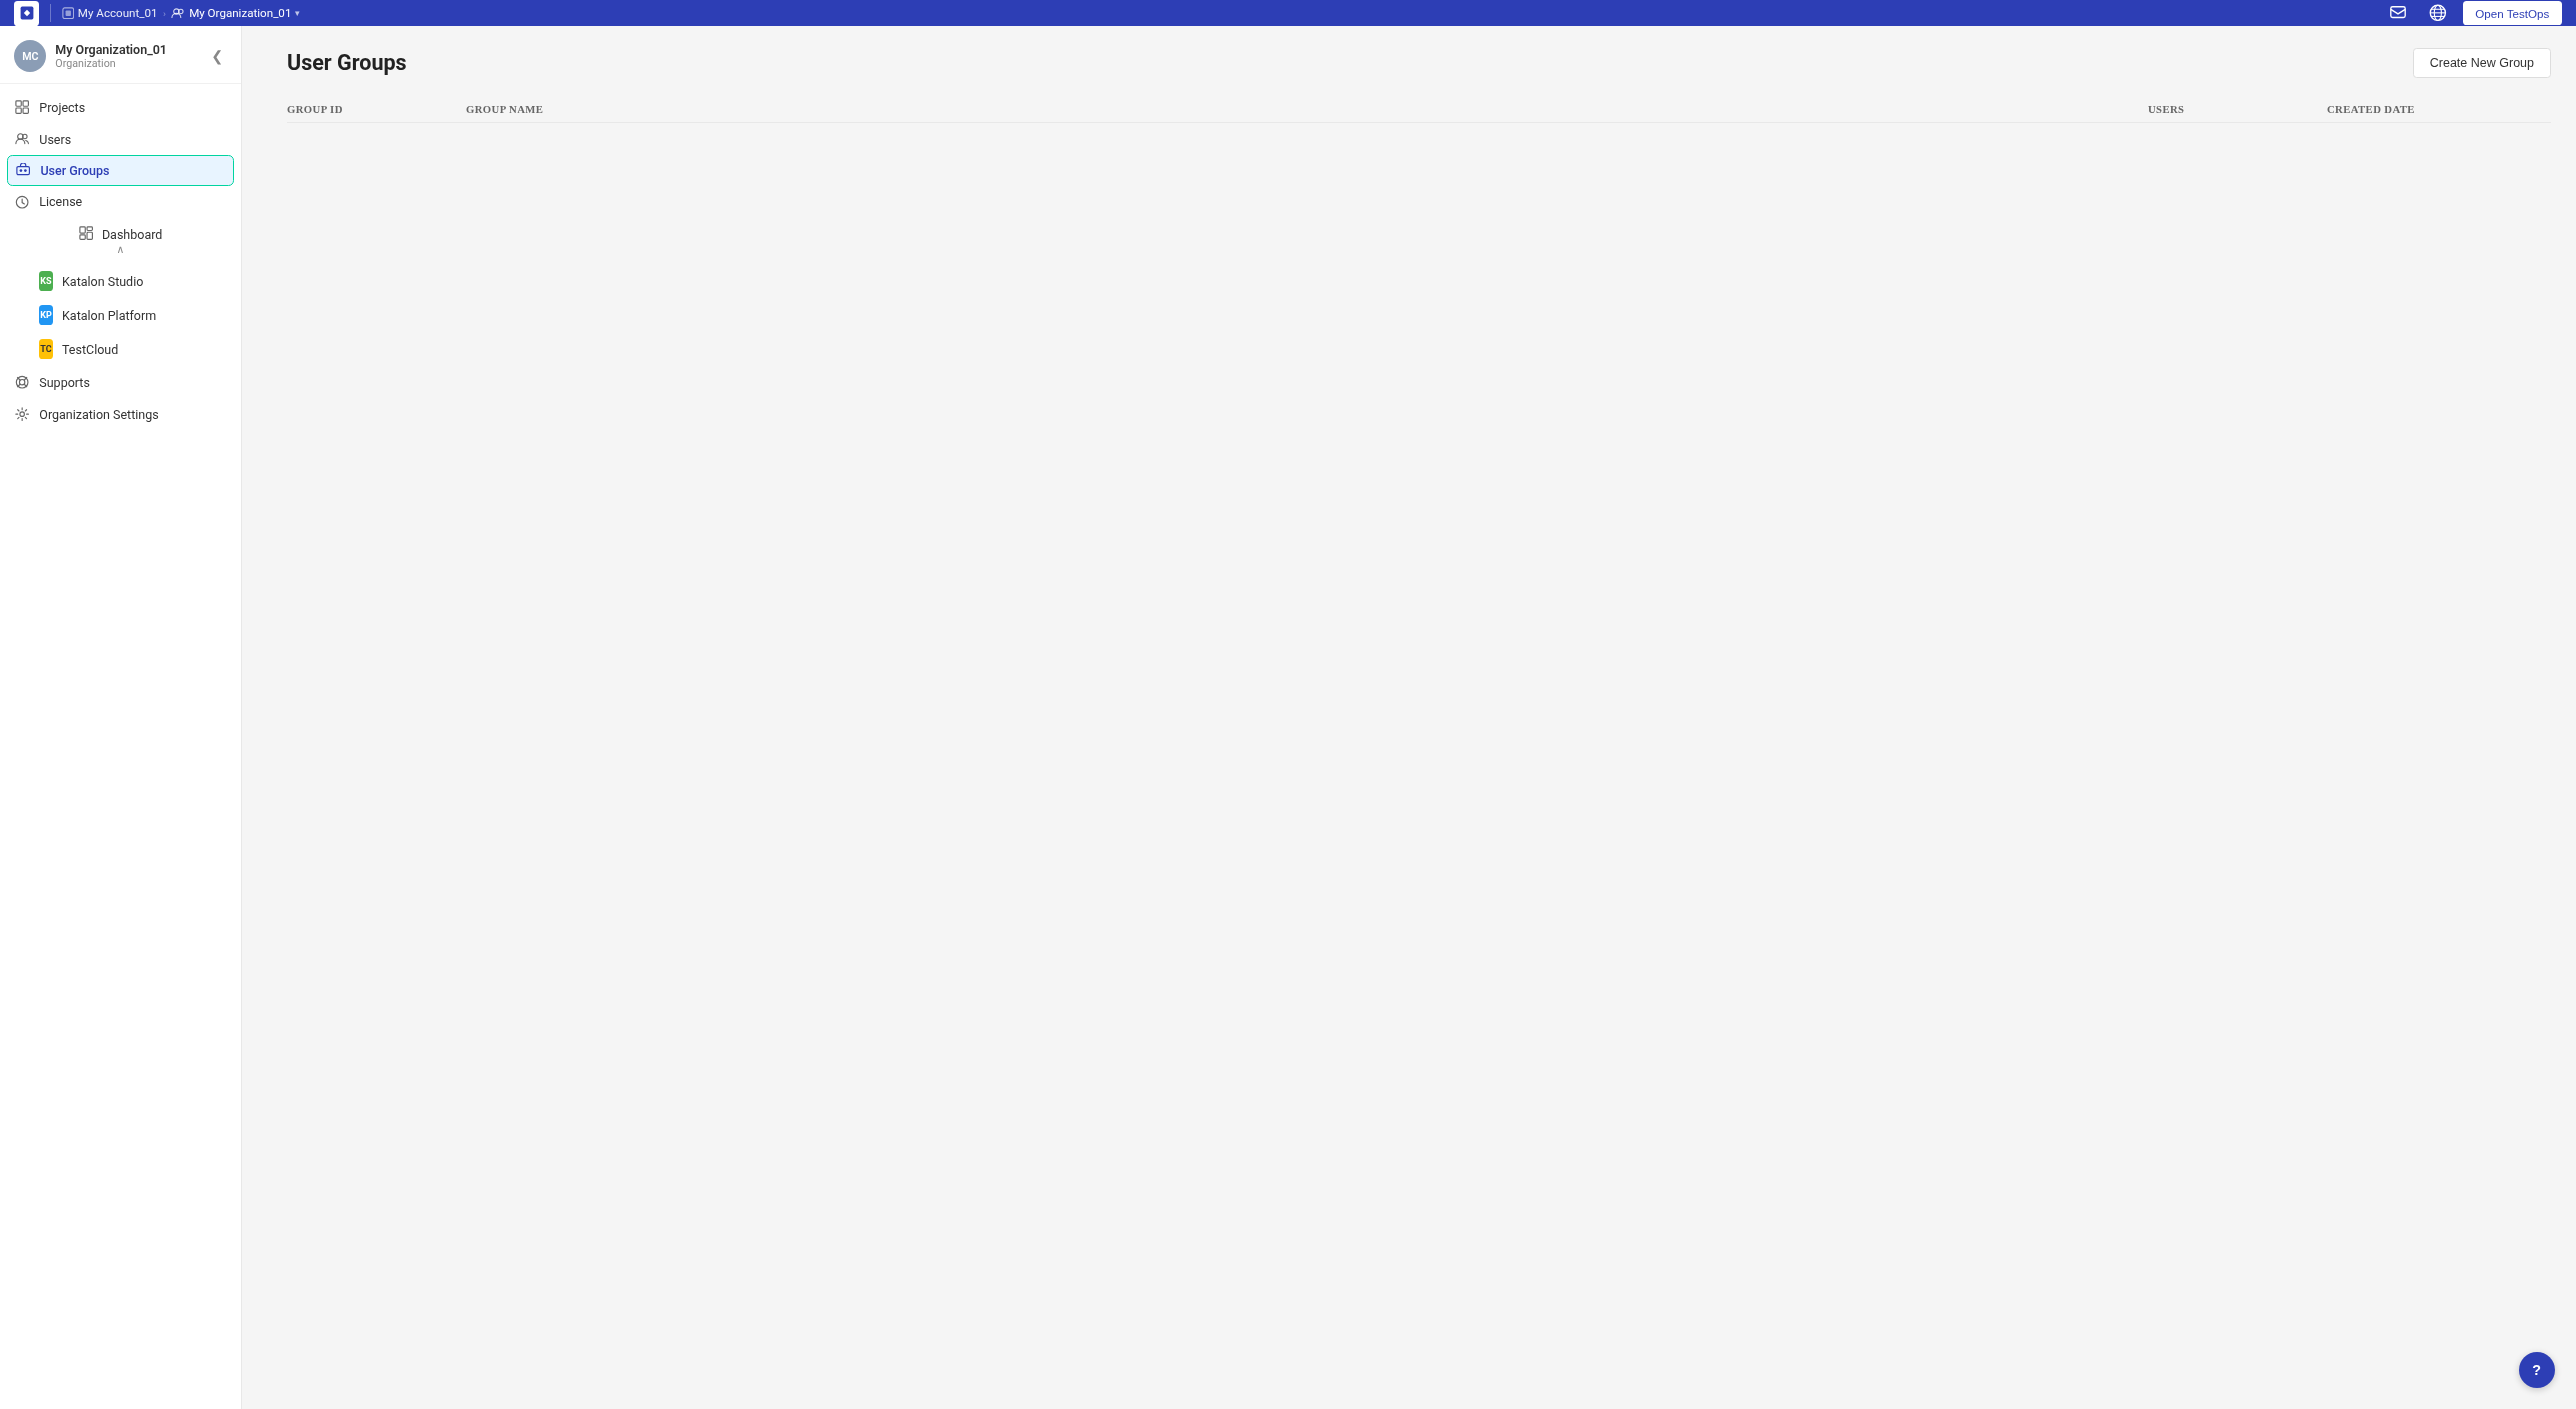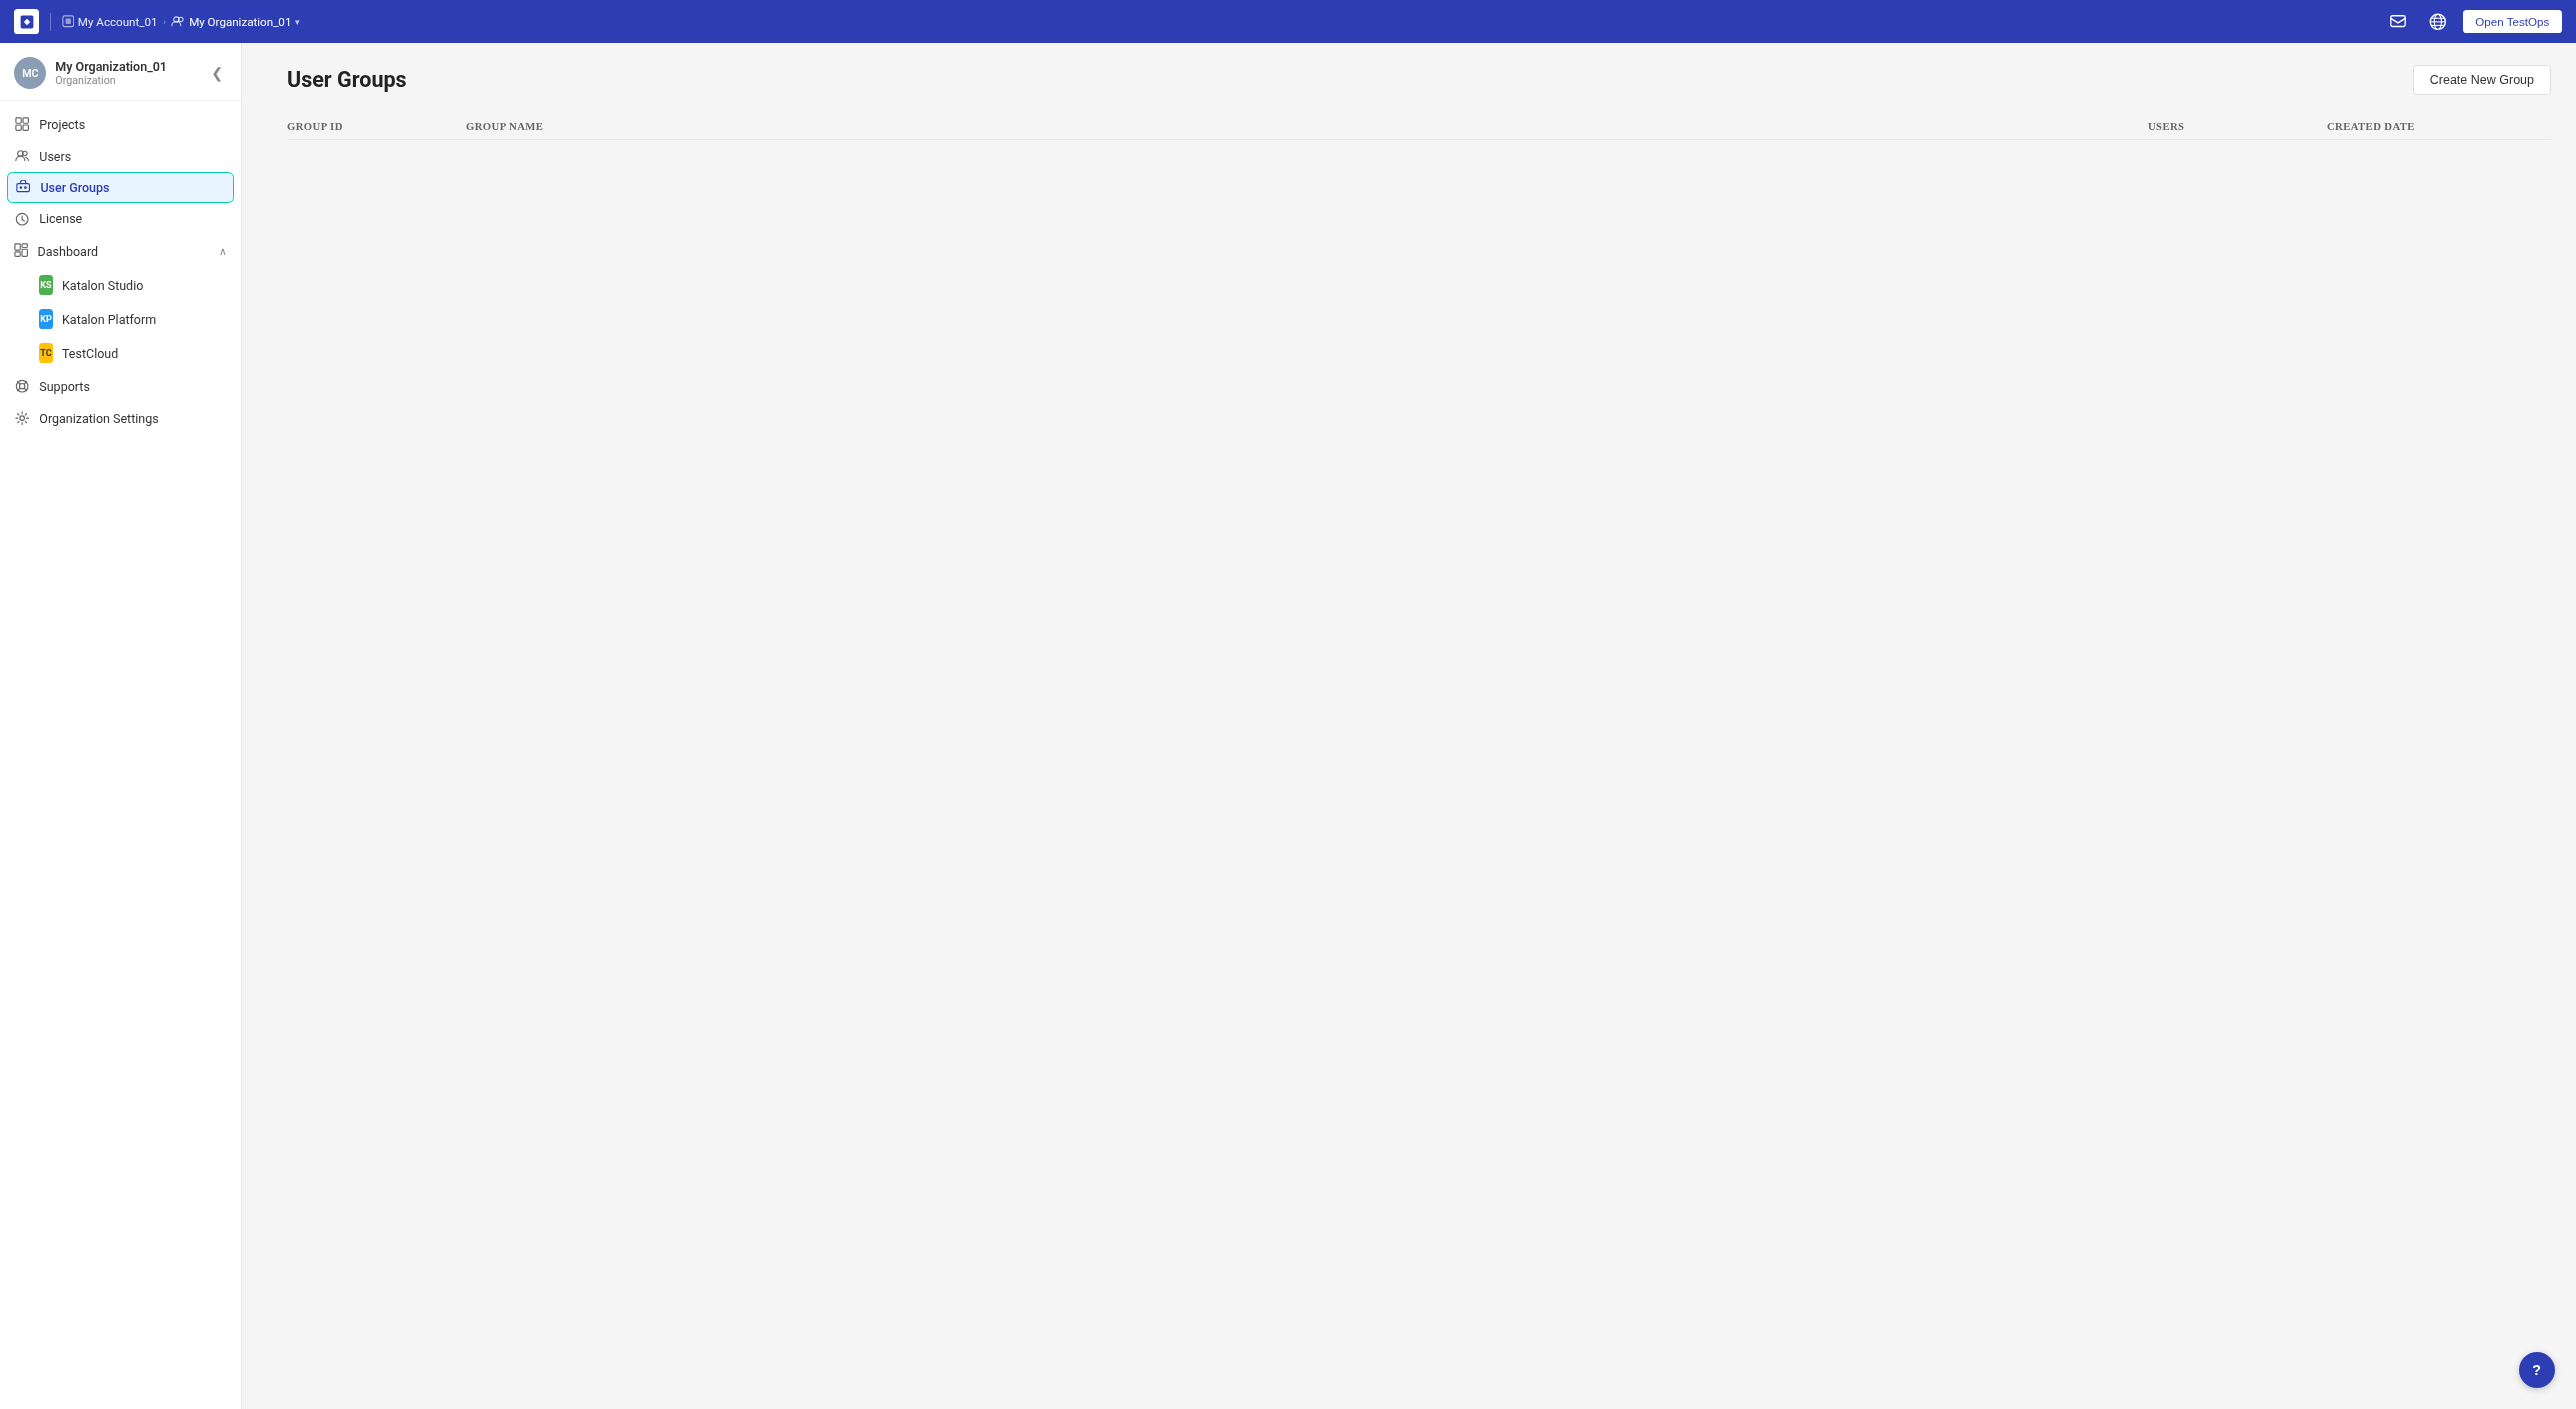--- a/index.html
+++ b/index.html
@@ -1,21 +1,21 @@
 <!DOCTYPE html>
 <html style="font-size:14.3px"><head>
   <meta charset="utf-8">
   <style>
     * { box-sizing: border-box; margin: 0; padding: 0; }
     body { font-family: -apple-system, BlinkMacSystemFont, 'Segoe UI', Roboto, sans-serif; background: #f5f5f5; height: 100vh; display: flex; flex-direction: column; }
 
     
     .topnav {
       background: #2d3eb5;
-      height: 43px;
+      height: 26px;
       display: flex;
       align-items: center;
       padding: 0 14.3px;
       gap: 7.2px;
       flex-shrink: 0;
     }
     .topnav-logo {
       width: 25px;
       height: 25px;
       background: white;
@@ -98,21 +98,21 @@
       width: 16px; height: 16px; display: flex; align-items: center; justify-content: center;
       flex-shrink: 0; color: #666;
     }
     .sidebar-item.active .item-icon { color: #2d3eb5; }
     .sidebar-item .item-label { font-size: 12.5px; }
     .sidebar-item.active .item-label { color: #2d3eb5; font-weight: 500; }
 
     .sidebar-section-header {
       display: flex; align-items: center; justify-content: space-between;
       padding: 8px 14.3px;
-      cursor: pointer; font-size: 12.5px; color: #333;
+      cursor: pointer; font-size: 12.5px; color: #333; flex-direction: column;
     }
     .sidebar-section-header .left { display: flex; align-items: center; gap: 9px; }
     .sidebar-section-header .chevron-icon { color: #888; font-size: 10.7px; }
 
     .sidebar-sub-item {
       display: flex; align-items: center; gap: 9px;
       padding: 7.2px 14.3px 7.2px 39px;
       cursor: pointer; font-size: 12.5px; color: #333;
     }
     .sub-icon {

